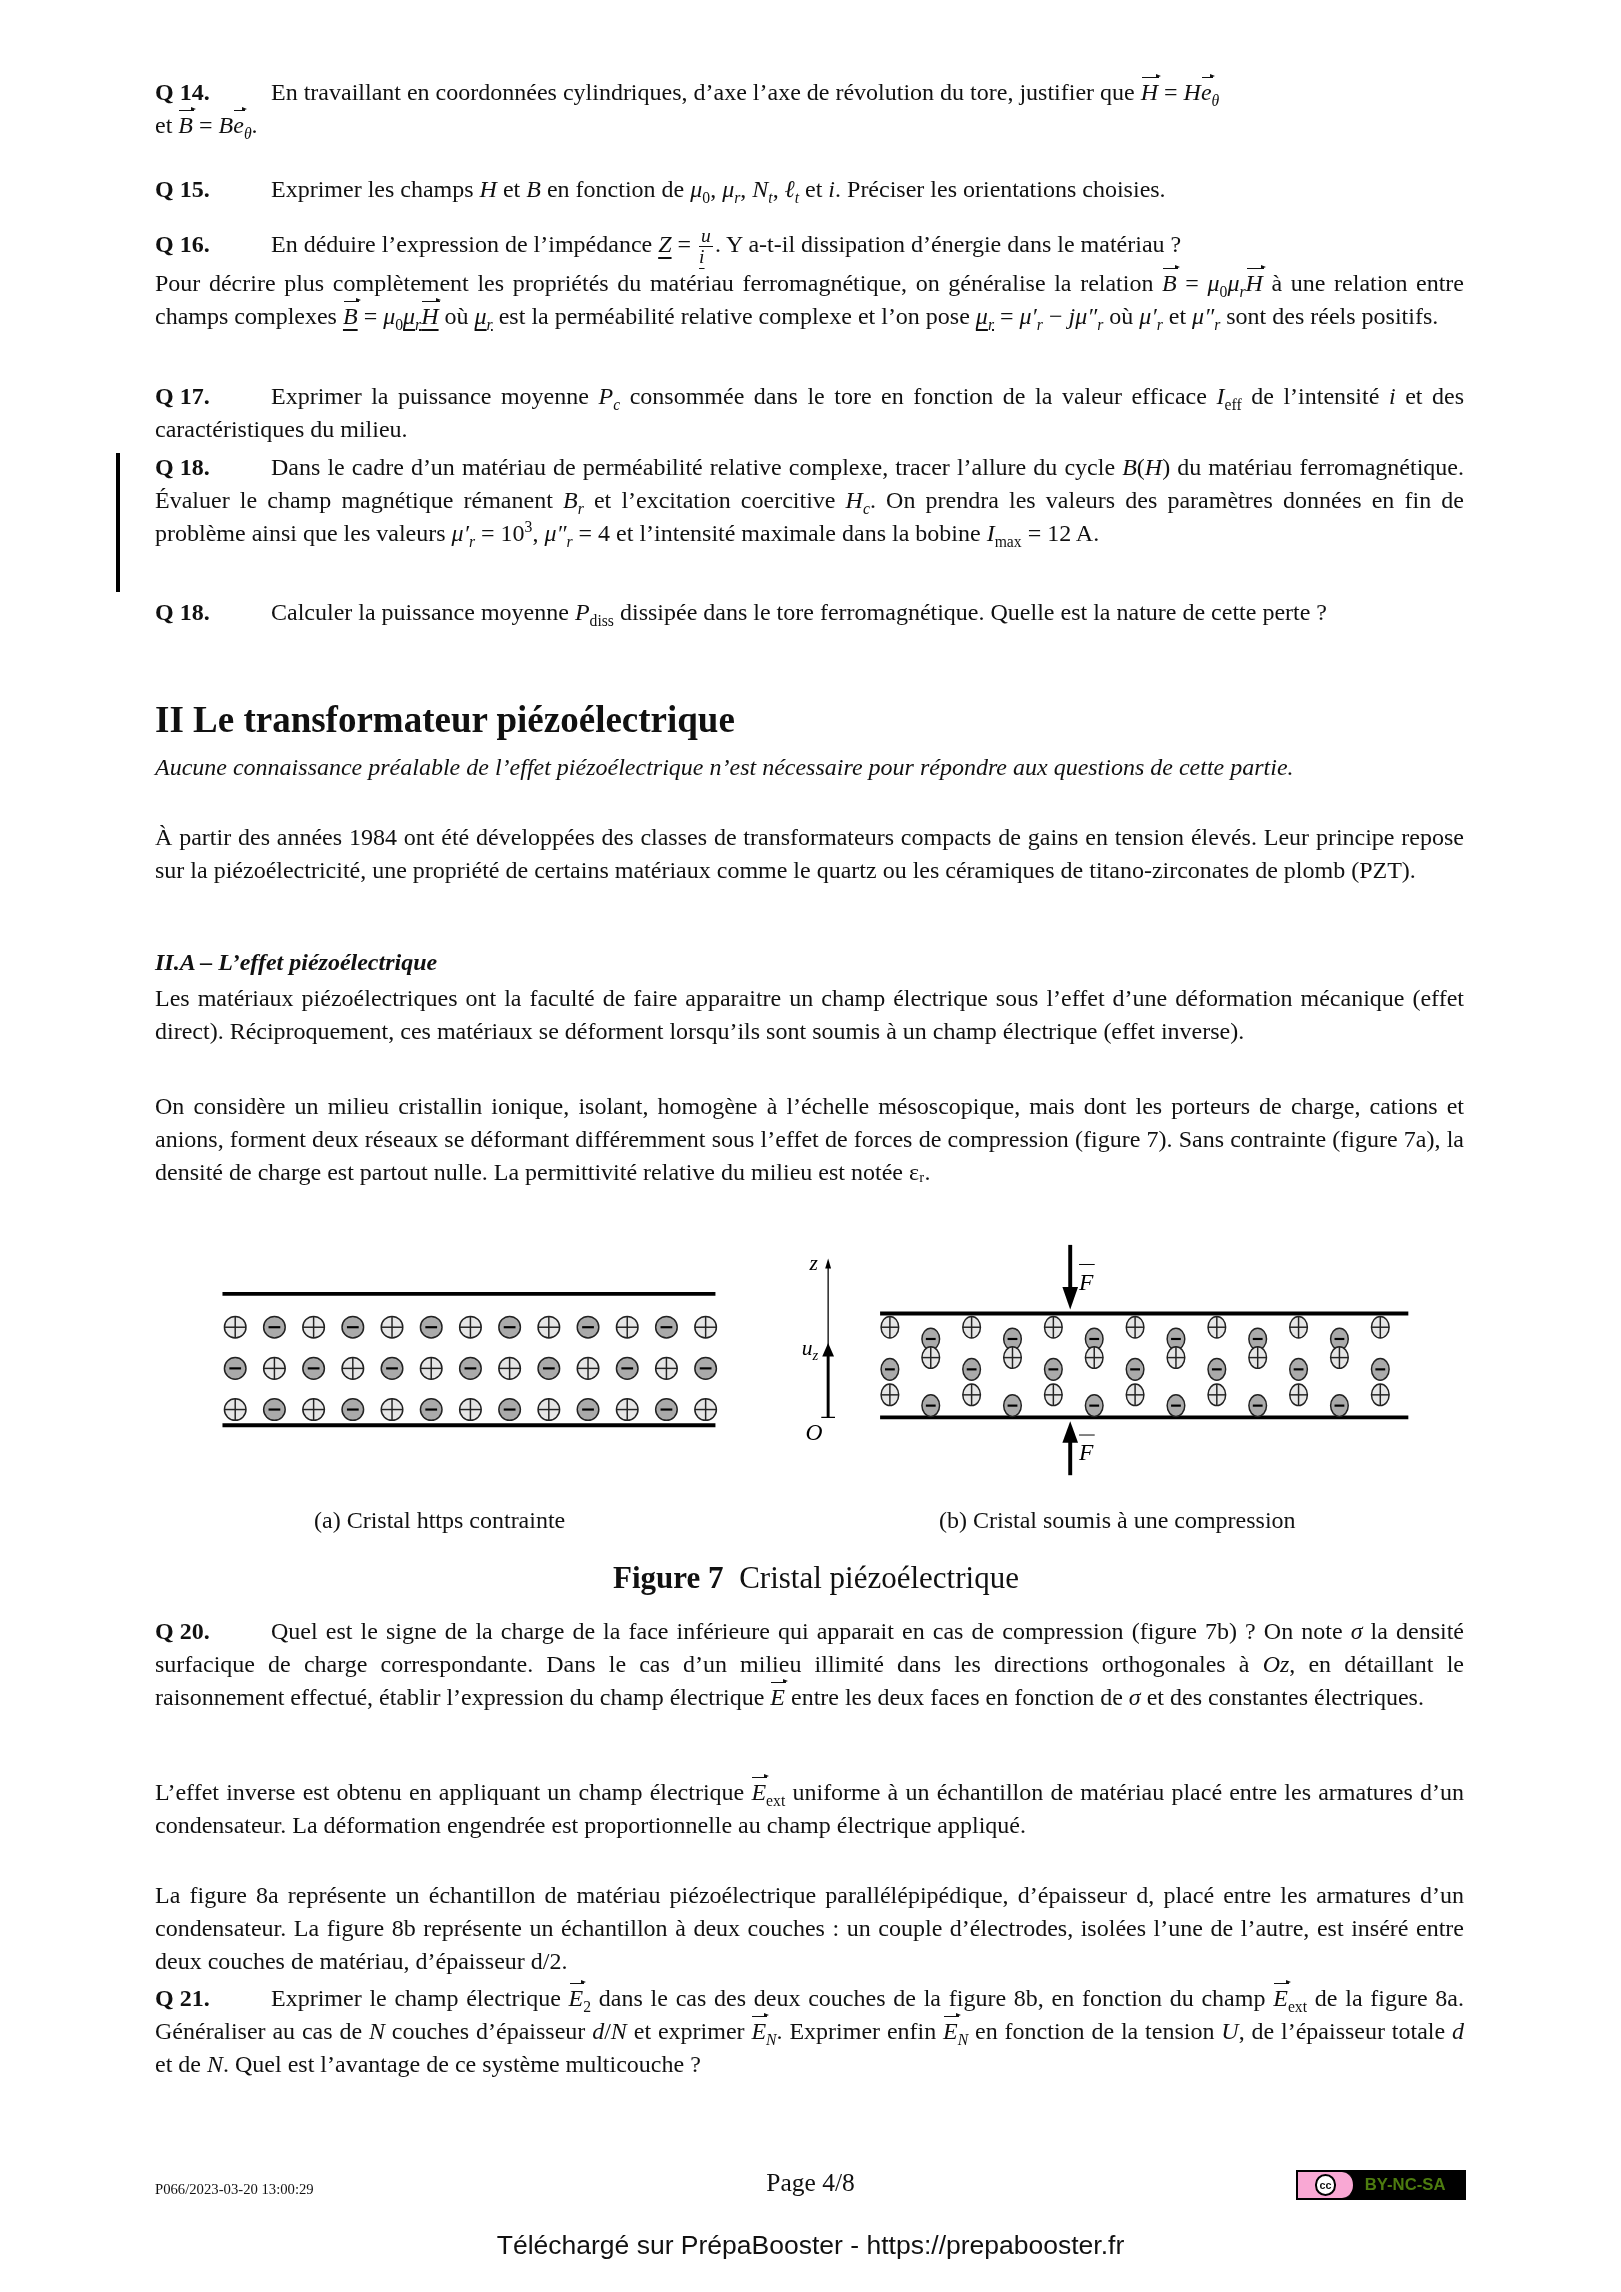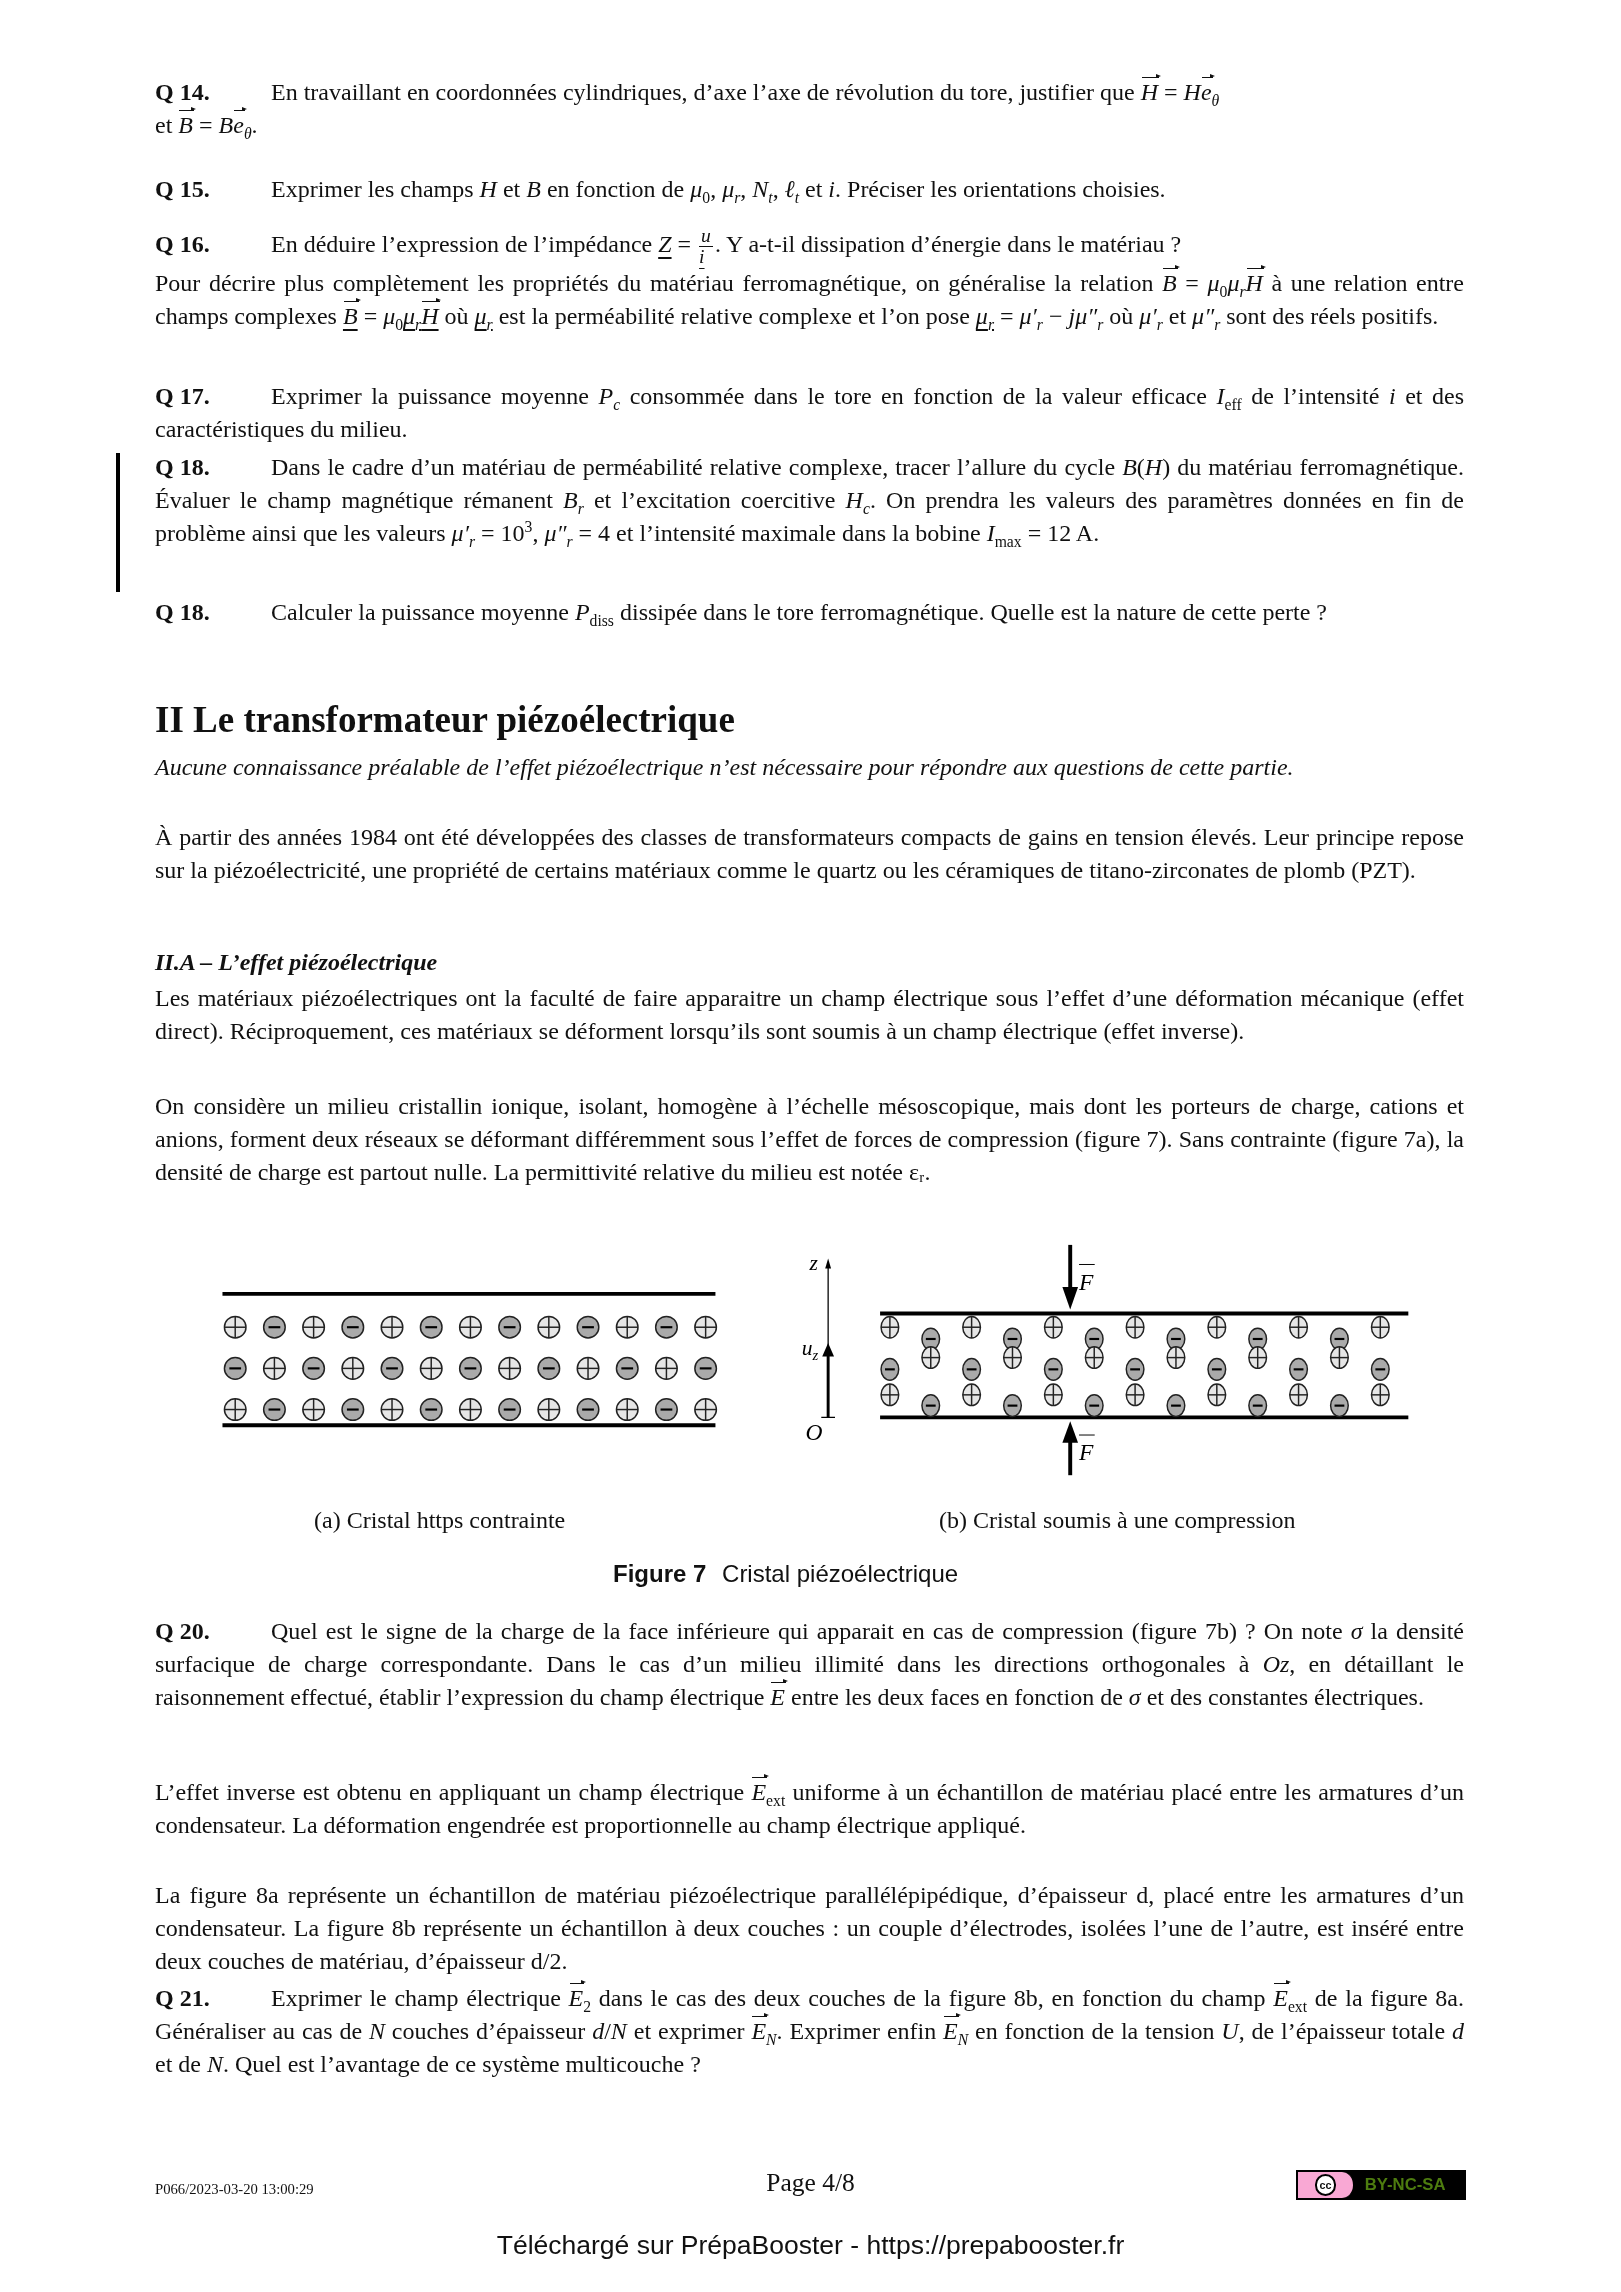--- a/index.html
+++ b/index.html
@@ -16,21 +16,21 @@
   .vec::after { content: ""; position: absolute; right: -2.9px; top: -2px; border-left: 5.9px solid #111; border-top: 2.9px solid transparent; border-bottom: 2.9px solid transparent; }
   .ul { text-decoration: underline; text-underline-offset: 4.9px; }
   sub, sup { font-size: 15.7px; line-height: 0; }
   .frac { display: inline-flex; flex-direction: column; vertical-align: middle; text-align: center; font-style: italic; font-size: 19.6px; line-height: 19.6px; margin: 0 2px; }
   .frac .num { border-bottom: 1px solid #111; padding: 0 2px; }
   .section-title { position: absolute; left: 0; font-size: 37px; font-weight: bold; font-family: "Liberation Serif", serif; }
   .italic-note { font-style: italic; }
   .subsec { position: absolute; left: 0; font-size: 24px; font-weight: bold; font-style: italic; font-family: "Liberation Serif", serif; }
   .change-bar { position: absolute; left: 116px; top: 453px; width: 3.9px; height: 139px; background: #000; }
   .caption { position: absolute; font-size: 24px; font-family: "Liberation Serif", serif; }
-  .fig-title { position: absolute; font-size: 24px; font-family: Liberation Sans, sans-serif; }
+  .fig-title { position: absolute; font-size: 31px; font-family: Liberation Serif, serif; }
   .fig-title b { margin-right: 15.7px; }
   svg text { font-family: "Liberation Serif", serif; }
   .footer-left { position: absolute; left: 155px; top: 2181px; font-size: 14.7px; font-family: "Liberation Serif", serif; }
   .footer-center { position: absolute; left: 0; width: 1621px; top: 2168px; text-align: center; font-size: 25.5px; font-family: "Liberation Serif", serif; }
   .footer-dl { position: absolute; left: 0; width: 1621px; top: 2230px; text-align: center; font-size: 26.5px; font-family: "Liberation Sans", sans-serif; }
   .cc-badge { position: absolute; left: 1296px; top: 2170px; width: 170px; height: 30px; background: #000; border: 2px solid #000; box-sizing: border-box; display: flex; align-items: center; }
   .cc-badge .cc-left { width: 55px; height: 26.5px; background: #f9a8d4; display: flex; align-items: center; justify-content: center; border-right: 2px solid #000; border-radius: 0 13.7px 13.7px 0; }
   .cc-badge .cc-circle { width: 21.6px; height: 21.6px; border-radius: 50%; background: #fff; border: 2px solid #000; font-family: "Liberation Sans", sans-serif; font-weight: bold; font-size: 10.8px; display: flex; align-items: center; justify-content: center; box-sizing: border-box; }
   .cc-badge .cc-text { color: #4d7c0f; font-family: "Liberation Sans", sans-serif; font-weight: bold; font-size: 16.7px; margin-left: 9.8px; }
 </style>

